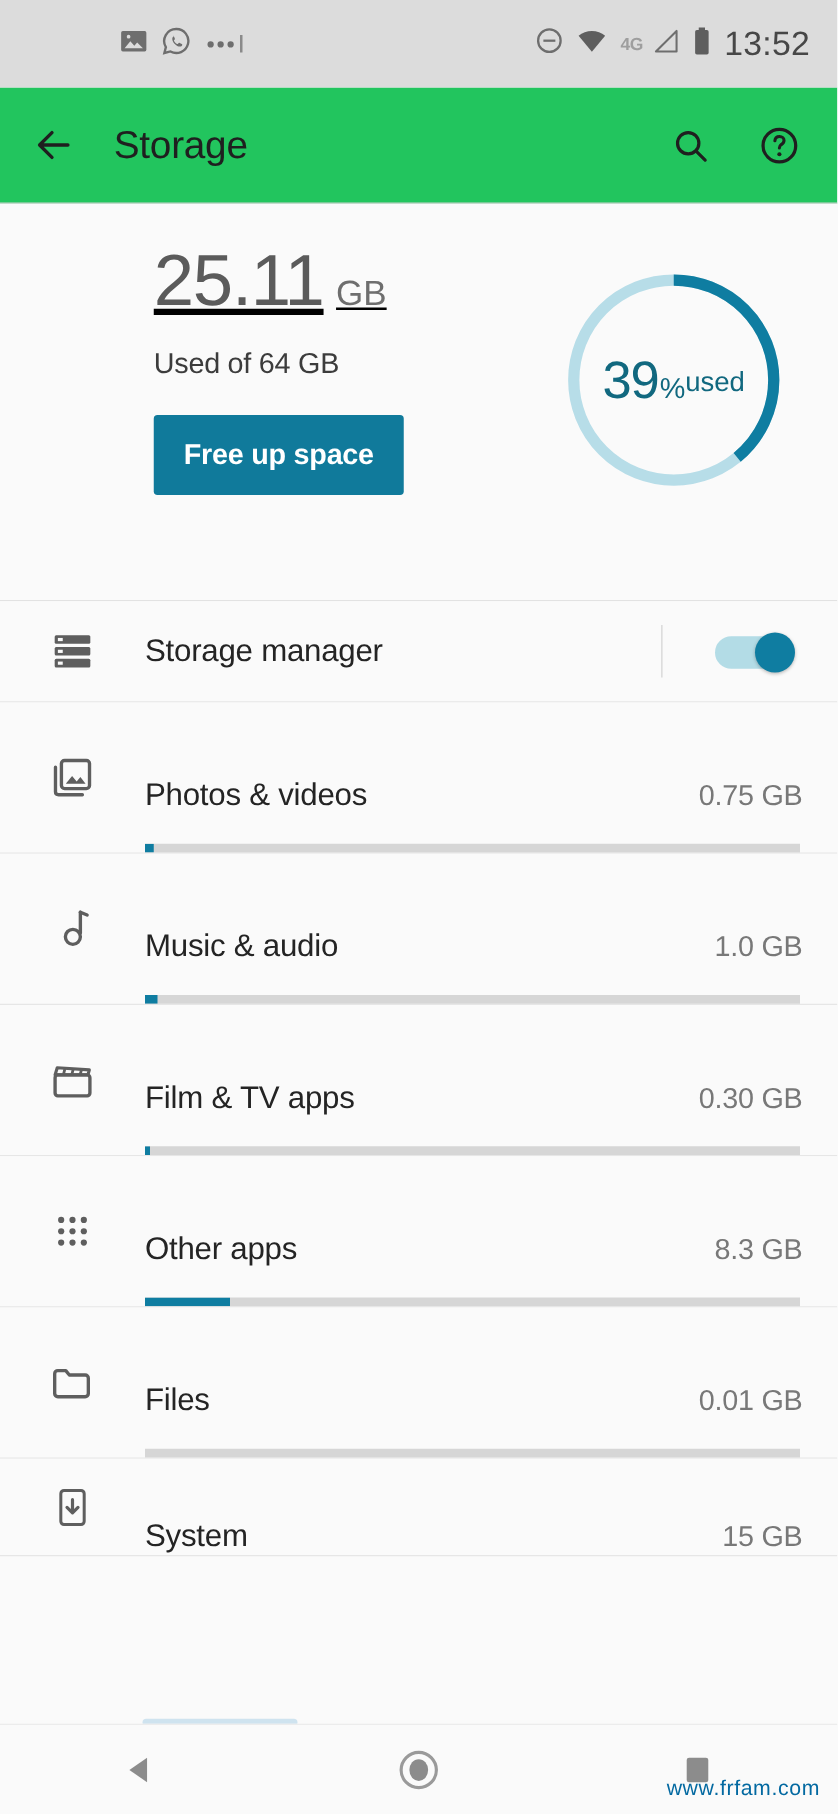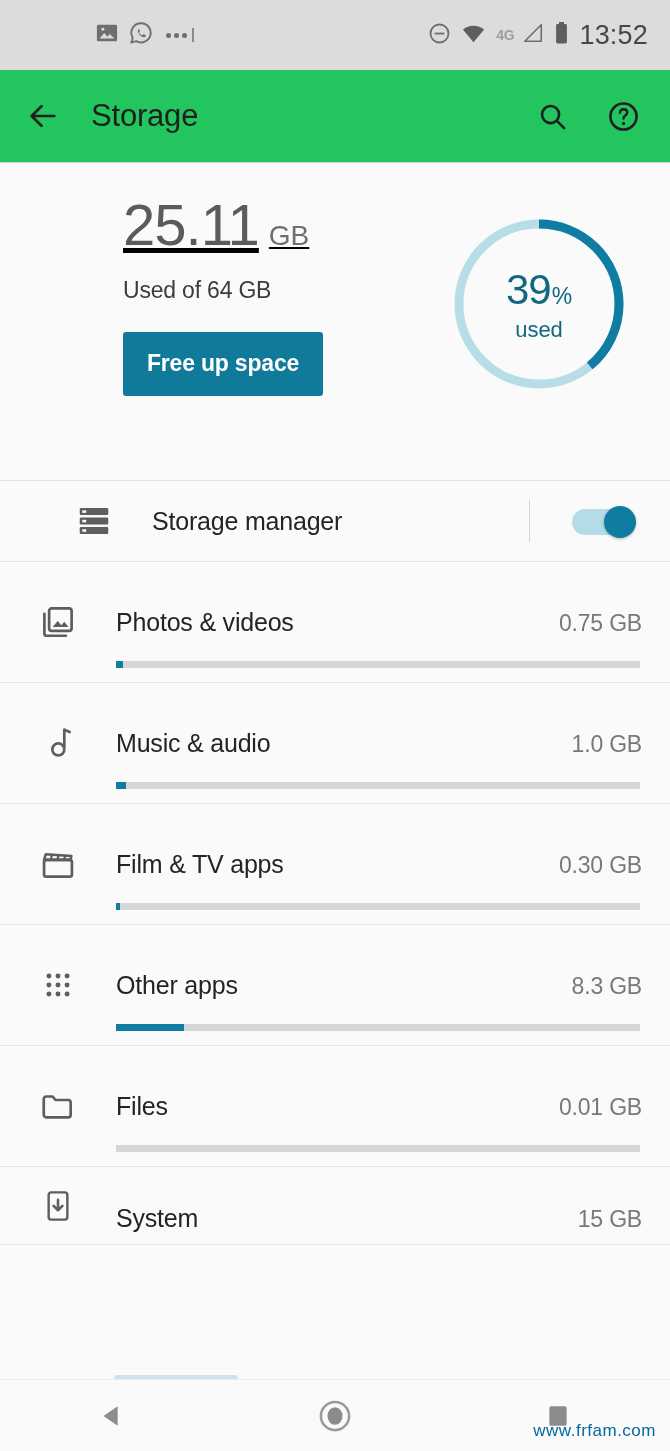--- a/index.html
+++ b/index.html
@@ -147,21 +147,21 @@
     right: 42px;
     top: 52px;
     width: 178px;
     height: 178px;
   }
   .gauge svg { display: block; }
   .gauge-center {
     position: absolute;
     inset: 0;
     display: flex;
-    flex-direction: column;
+    flex-direction: row;
     align-items: center;
     justify-content: center;
     pointer-events: none;
   }
   .gauge-pct {
     display: flex;
     align-items: baseline;
     color: #11687f;
   }
   .gauge-pct .num { font-size: 42px; letter-spacing: -1px; }
@@ -171,41 +171,41 @@
     color: #11687f;
     margin-top: 3px;
   }
 
   
   .list { background: #fafafa; }
 
   .row {
     position: relative;
     display: flex;
-    align-items: center;
+    align-items: flex-end;
     padding: 0 24px 0 0;
     border-bottom: 1px solid #e6e6e6;
     background: #fafafa;
     cursor: pointer;
   }
   .row-icon {
     width: 116px;
     flex: 0 0 116px;
     display: flex;
     align-items: center;
     justify-content: center;
     align-self: center;
   }
   .row-body {
     flex: 1 1 auto;
     padding-right: 4px;
   }
 
   
-  .row.toggle-row { height: 81px; align-items: center; padding-left: 36px; }
+  .row.toggle-row { height: 81px; align-items: center; }
   .row.toggle-row .row-body {
     display: flex;
     align-items: center;
     height: 100%;
   }
   .tm-label { font-size: 25px; color: #242424; letter-spacing: -0.2px; }
   .tm-right {
     margin-left: auto;
     display: flex;
     align-items: center;

